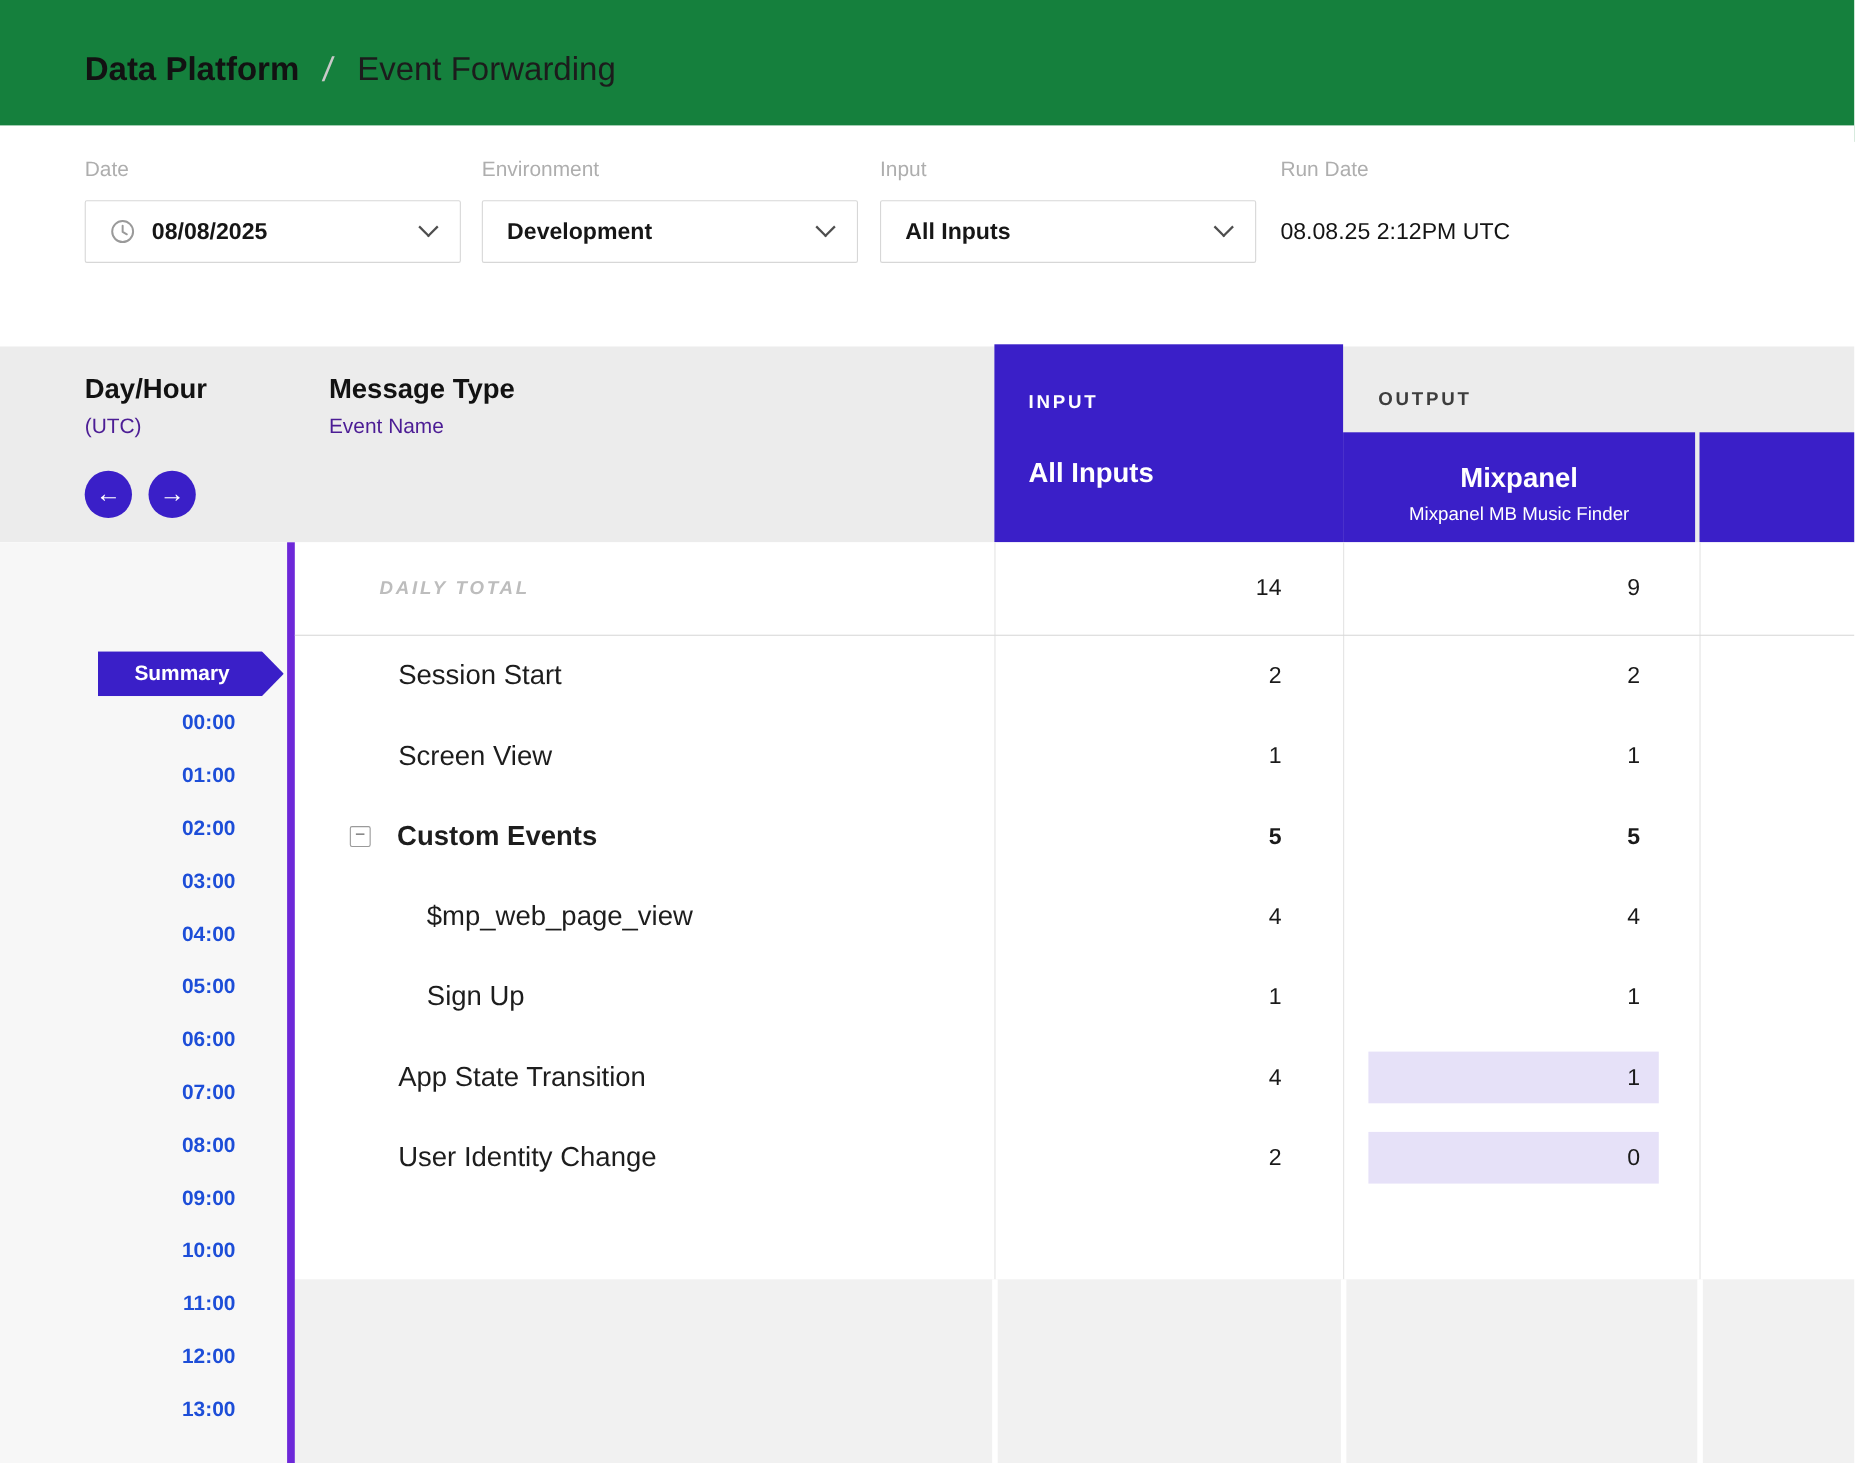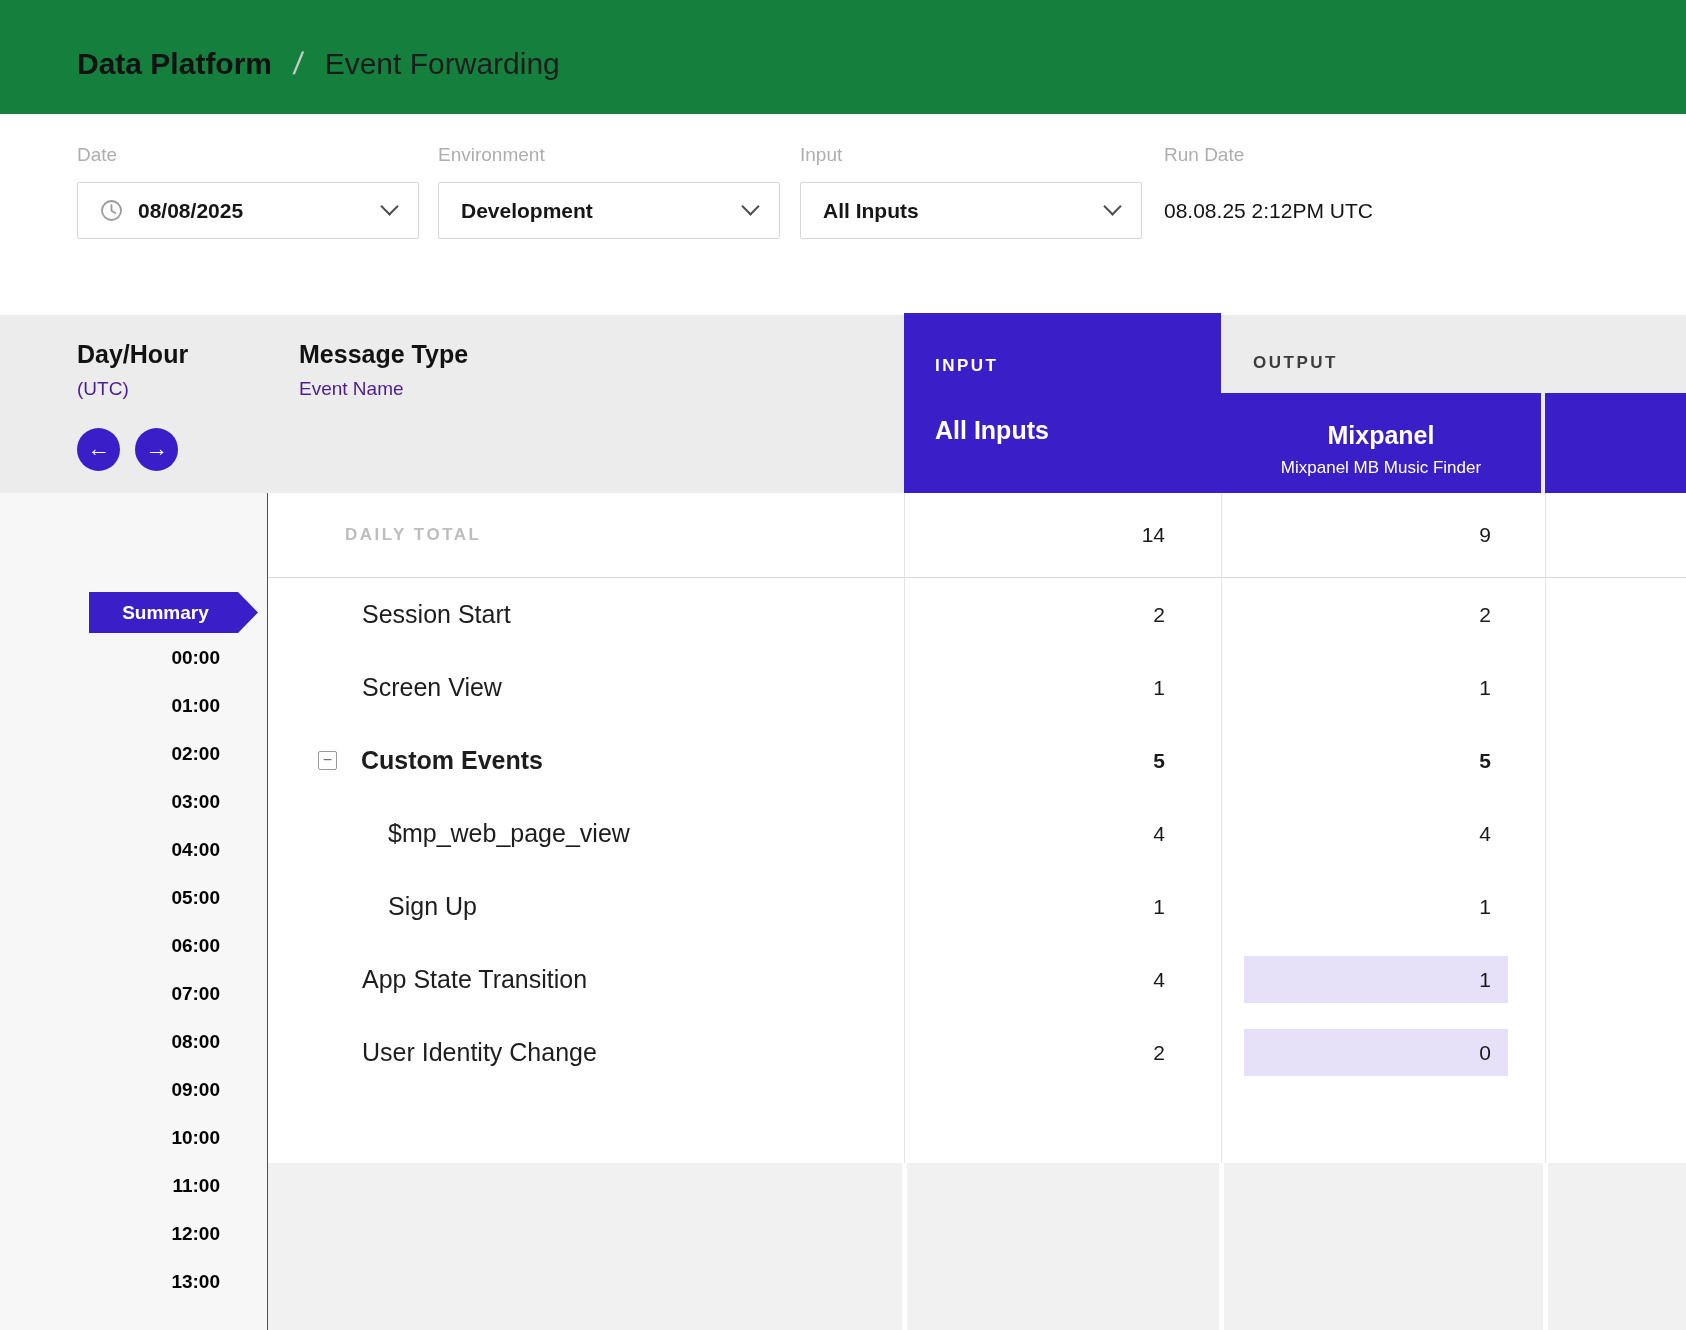--- a/index.html
+++ b/index.html
@@ -63,40 +63,40 @@
   .mixpanel-name { font-size:25px; font-weight:700; }
   .mixpanel-sub { font-size:17px; margin-top:8px; font-weight:400; }
   .next-col-head { position:absolute; left:1545px; top:78px; right:0; height:100px; background:var(--accent); }
 
   
   .table-body { position:absolute; top:493px; left:0; right:0; bottom:0; background:#fff; }
   .vline { position:absolute; top:0; bottom:0; width:1px; background:#e4e4e4; }
 
   .sidebar {
     position:absolute; left:0; top:0; bottom:0; width:268px;
-    background:#f7f7f7; border-right:1px solid #6d28d9;
+    background:#f7f7f7; border-right:7px solid #6d28d9;
   }
   .summary-badge {
     position:absolute; left:89px; top:99px; height:41px; width:169px;
     background:var(--accent); color:#fff; font-size:19px; font-weight:700;
     display:flex; align-items:center; justify-content:center; padding-right:16px;
     clip-path:polygon(0 0, calc(100% - 20px) 0, 100% 50%, calc(100% - 20px) 100%, 0 100%);
     cursor:pointer;
   }
   .hour-list { position:absolute; top:141px; left:0; right:0; }
   .hour-item {
     height:48px; display:flex; align-items:center; justify-content:flex-end;
-    padding-right:47px; font-size:19px; font-weight:700; color:#000000; cursor:pointer;
+    padding-right:47px; font-size:19px; font-weight:700; color:#1d4ed8; cursor:pointer;
   }
 
   .total-row {
     position:absolute; left:268px; right:0; top:0; height:85px;
     border-bottom:1px solid #d9d9d9; display:flex;
   }
-  .total-label { font-size:17px; font-weight:700; letter-spacing:2.5px; color:#bdbdbd; margin-left:27px; }
+  .total-label { font-size:17px; font-weight:700; letter-spacing:2.5px; color:#bdbdbd; margin-left:27px;font-style:italic; }
 
   .event-rows { position:absolute; left:268px; right:0; top:85px; }
   .event-row { height:73px; display:flex; }
 
   .cell { height:100%; display:flex; align-items:center; }
   .name-cell { width:636px; padding-left:50px; }
   .val-cell { font-size:21px; justify-content:flex-end; color:#1a1a1a; }
   .input-col-cell { width:317px; padding-right:56px; }
   .output-col-cell { width:324px; padding-right:54px; position:relative; }
   .extra-col-cell { flex:1; }

